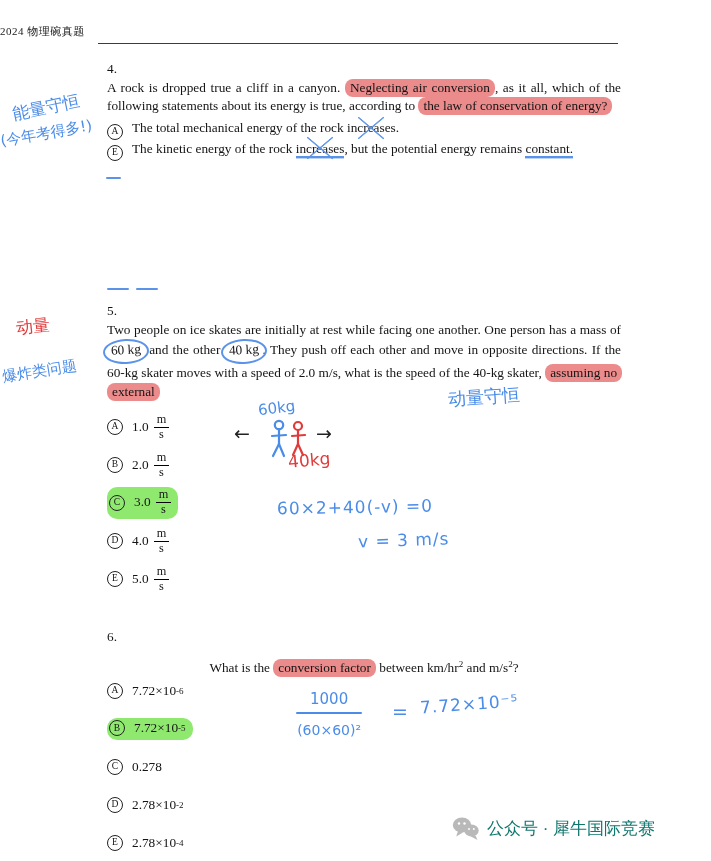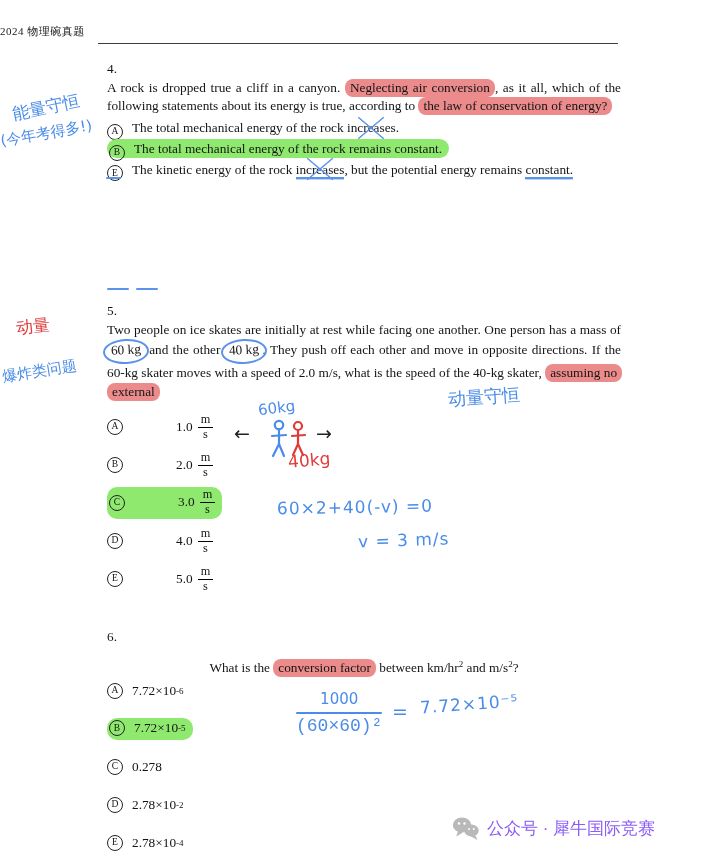--- a/index.html
+++ b/index.html
@@ -58,53 +58,52 @@
     padding:0 6px 2px; margin:0 -4px; transform:rotate(-3deg);
   }
   .dash { position:absolute; height:0; border-top:2.4px solid #5b93ea; border-radius:2px; }
   
   .row { display:flex; align-items:center; height:38px; text-align:left; }
   .rowpill { display:inline-flex; align-items:center; }
   .frac { display:inline-block; text-align:center; font-size:12.3px; line-height:1.1; vertical-align:middle; margin-left:3px; }
   .fnum { display:block; border-bottom:1.2px solid #000; padding:0 3px; }
   .fden { display:block; }
   sup { font-size:9px; }
-  .val { margin-right:2px;margin-left:44px; }
+  .val { margin-right:2px; }
   
   .hand {
     position:absolute; font-family:"DejaVu Sans", sans-serif;
     color:#4a8ce8; white-space:nowrap; pointer-events:none;
   }
   .hand-red { color:#e03a3a; }
   .hand-black { color:#222; }
   .hand-frac { position:absolute; text-align:center; font-family:"DejaVu Sans", sans-serif; color:#4a8ce8; }
   .hand-frac .hnum { display:block; font-size:15px; padding:0 14px 4px; }
   .hand-frac .hbar { display:block; height:0; border-top:2.2px solid #4a8ce8; border-radius:2px; }
-  .hand-frac .hden { display:block; font-size:18px; padding-top:2px;font-family:Liberation Mono, monospace; }
+  .hand-frac .hden { display:block; font-size:14px; padding-top:8px; }
   
   .footer {
     position:absolute; left:452px; top:816px; display:flex; align-items:center;
-    color:#8b5cf6; font-size:17px; font-family:"Liberation Sans", sans-serif;
+    color:#0f766e; font-size:17px; font-family:"Liberation Sans", sans-serif;
   }
   .footer svg { margin-right:7px; }
 </style>
 </head>
 <body>
 
 <div id="page">
 
   <div class="header-title">2024 物理碗真题</div>
   <div class="header-rule"></div>
 
   <div id="q4" class="doc">
     <p class="qnum">4.</p>
     <p class="stem"><span>A rock is dropped true a cliff in a canyon. </span><span class="hl-pink">Neglecting air conversion</span><span>, as it all, which of the following statements about its energy is true, according to </span><span class="hl-pink">the law of conservation of energy?</span></p>
     <div class="opts">
       <p><span class="letter">A</span><span>The total mechanical energy of the rock </span><span class="xmark">increases</span><span>.</span></p>
-      <p><span class="pill-green"><span class="letter">B</span><span>The total mechanical energy of the rock remains constant.</span></span></p>
       <p><span class="letter">E</span><span>The kinetic energy of the rock </span><span class="xmark ublue">increases</span><span>, but the potential energy remains </span><span class="ublue">constant.</span></p>
     </div>
   </div>
 
   <div class="dash" style="left:106px; top:177px; width:15px;"></div>
   <div class="dash" style="left:107px; top:288px; width:22px;"></div>
   <div class="dash" style="left:136px; top:288px; width:22px;"></div>
 
   <div id="q5" class="doc">
     <p class="qnum">5.</p>

